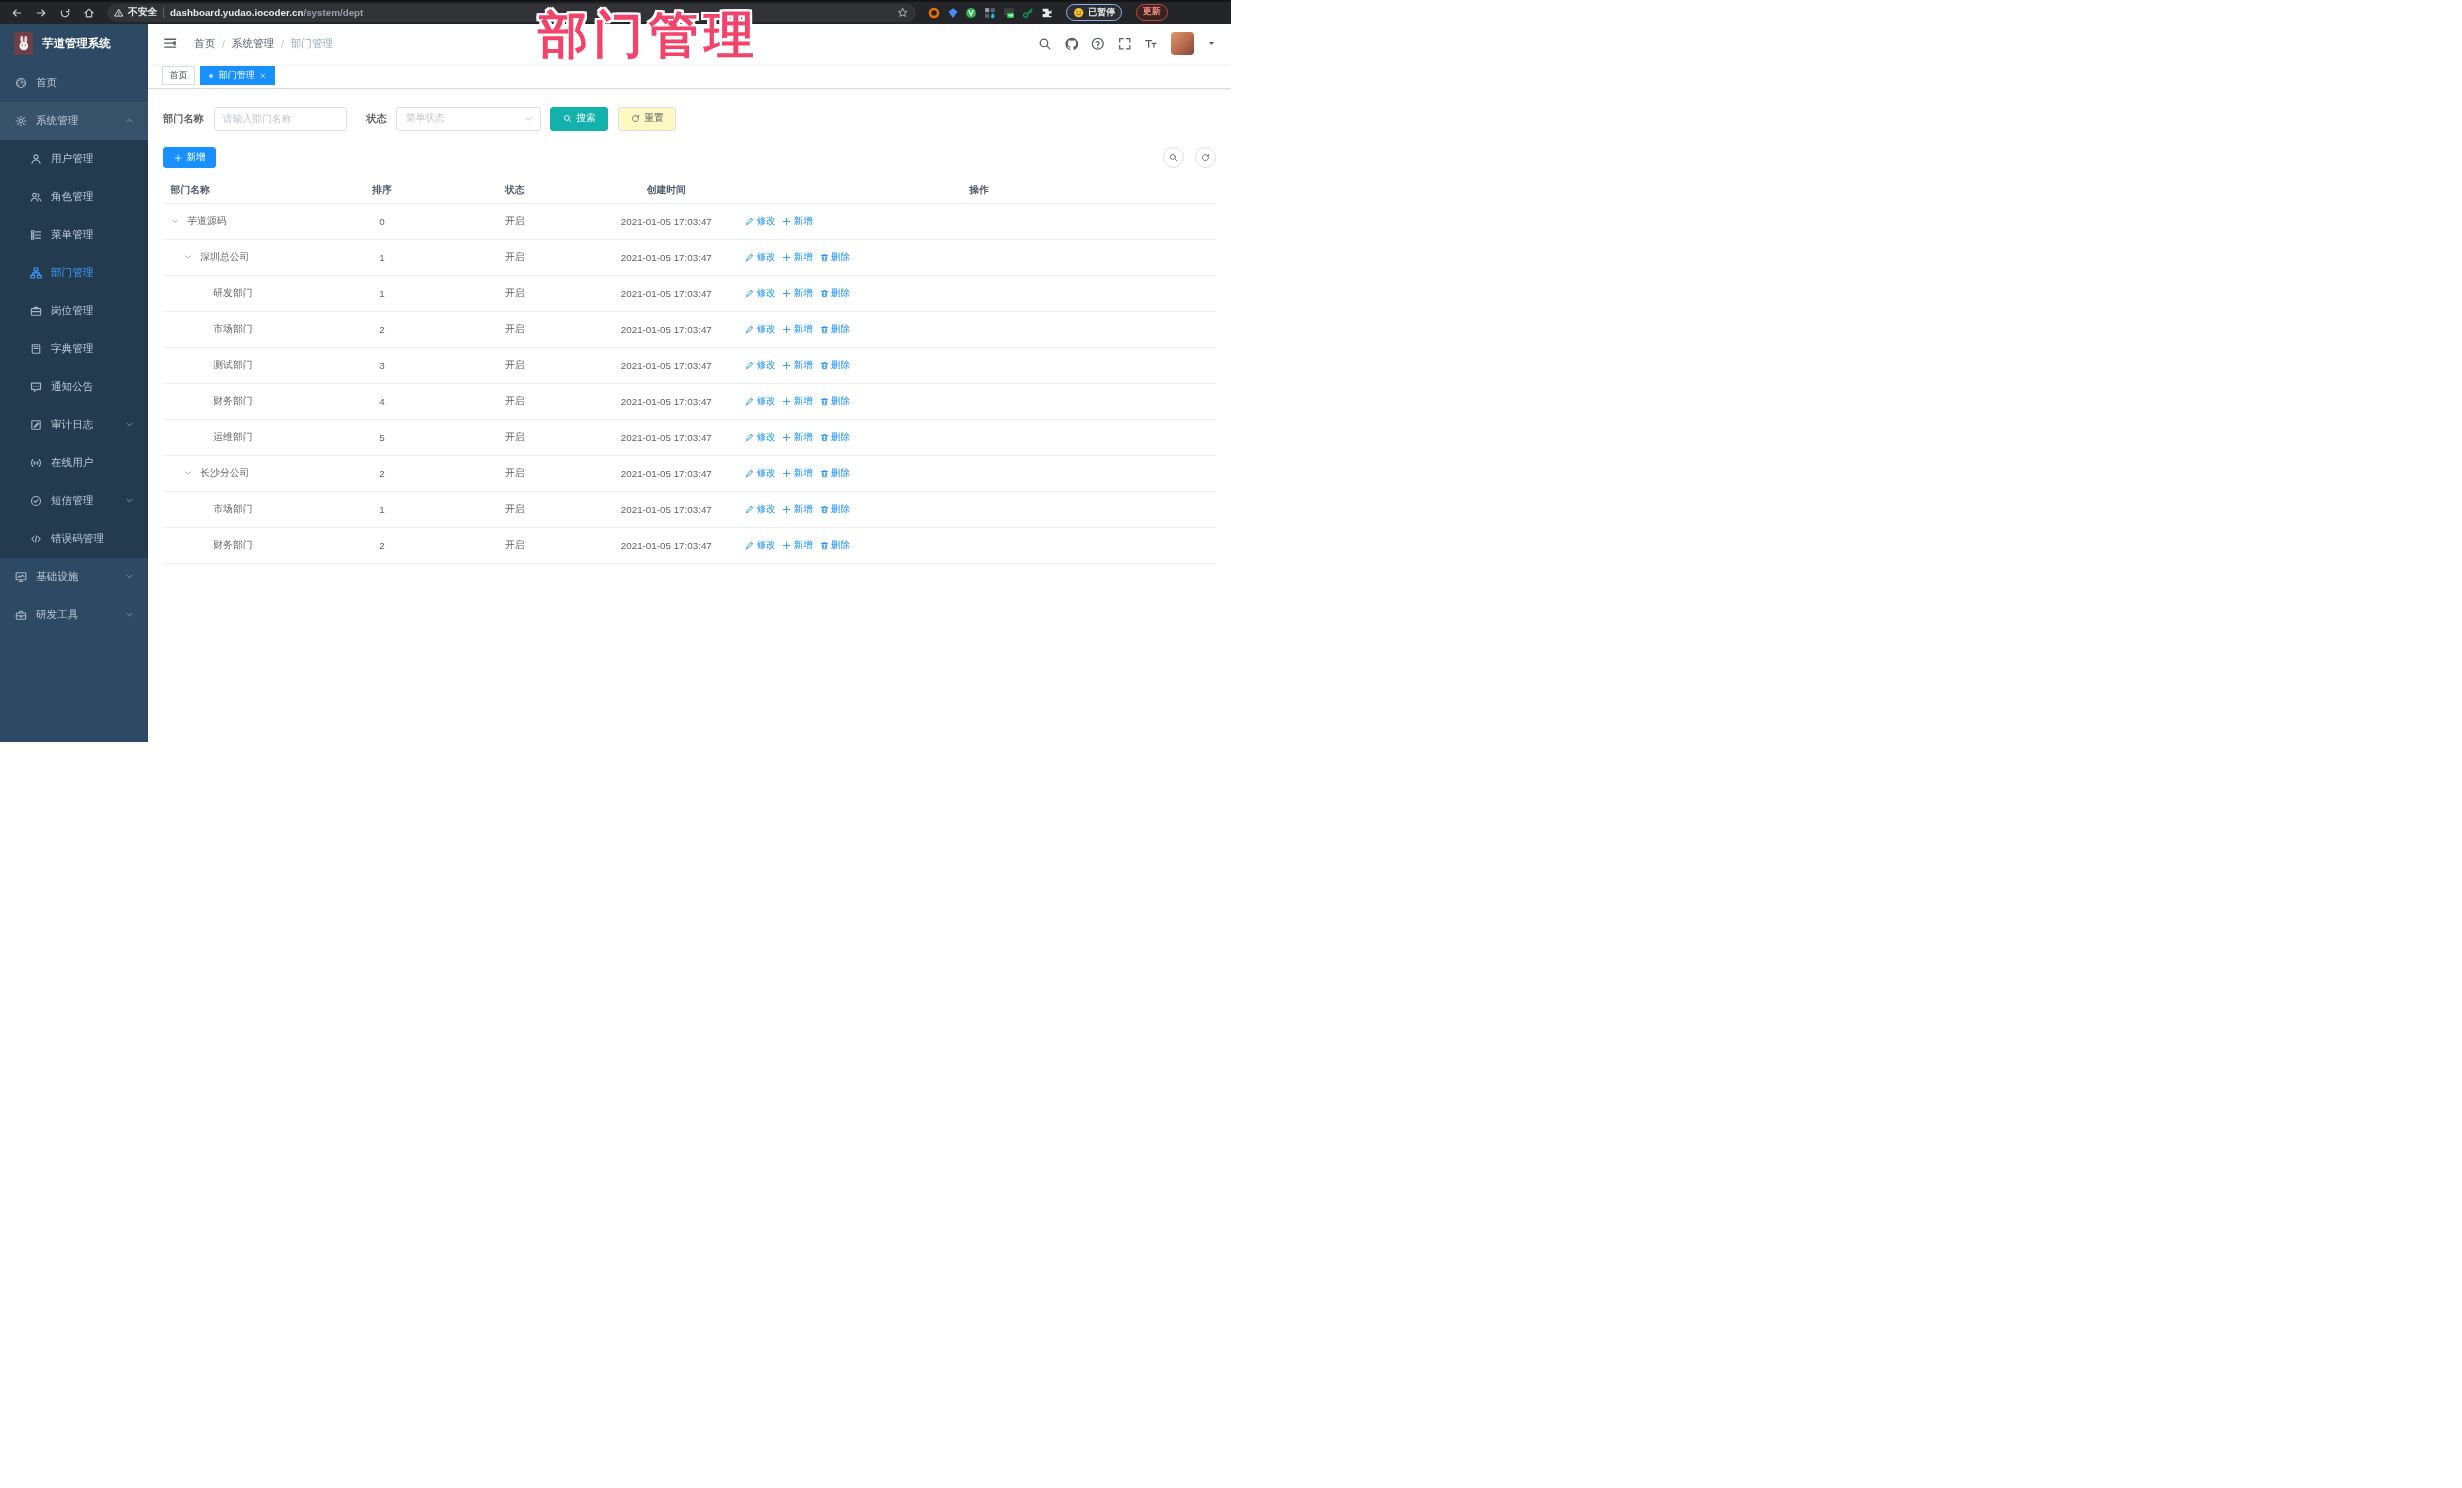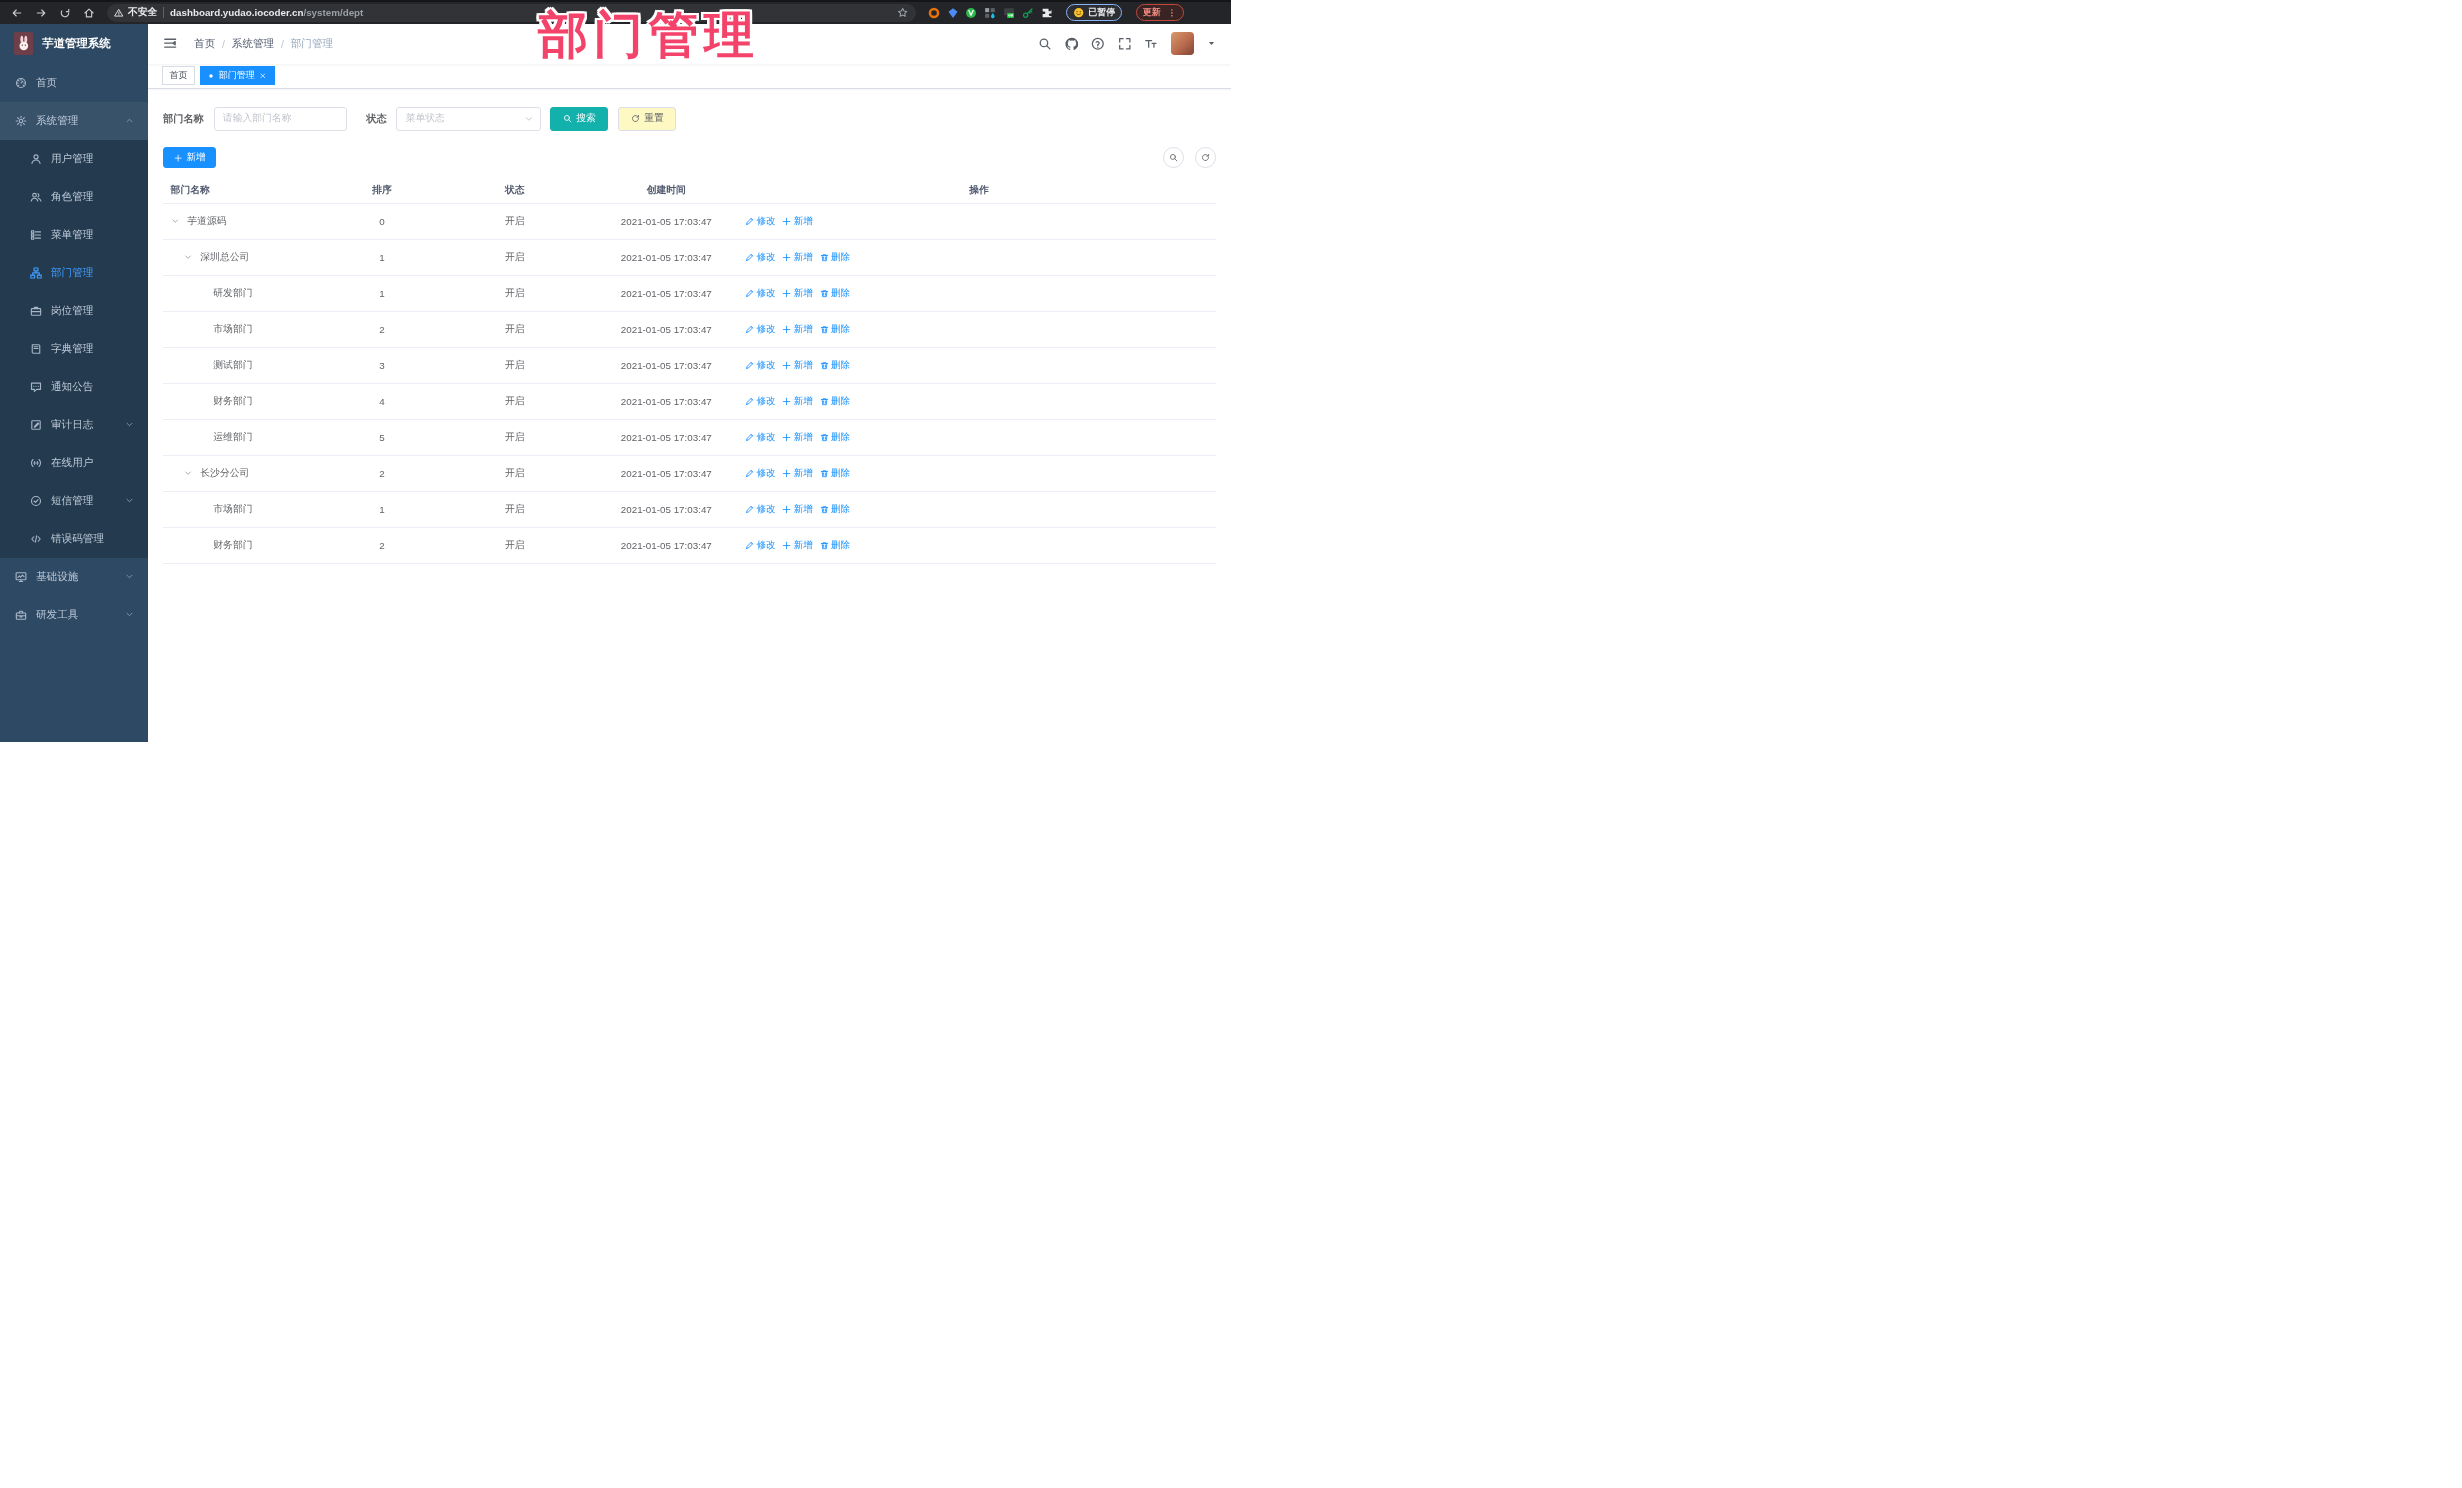--- a/index.html
+++ b/index.html
@@ -18,21 +18,21 @@
   .omnibox .warn { color:#e8eaed; font-size:9.8px; display:flex; align-items:center; gap:3.8px; }
   .omnibox .sep { width:0.8px; height:10.6px; background:#5f6368; }
   .url { font-size:9.8px; white-space:nowrap; overflow:hidden; flex:1; }
   .url .host { color:#e8eaed; }
   .url .path { color:#9aa0a6; }
   .star { color:#9aa0a6; font-size:11.4px; }
   .b-ext { display:flex; align-items:center; gap:6.8px; margin-left:7.6px; }
   .b-ext .ext { width:12px; height:12px; }
   .chip { display:flex; align-items:center; gap:3.8px; height:17.4px; border-radius:9px; padding:0 6px; font-size:9px; margin-left:9px; }
   .chip.profile { border:1.1px solid #8ab4f8; color:#e8eaed; background:#2d2e31; }
-  .chip.update { border:1.1px solid #c5473c; color:#f28b82; background:#382523; gap:6px; }
+  .chip.update { border:1.1px solid #c5473c; color:#f28b82; background:#382523; gap:6px;flex-direction:column; }
 
   
   .app { display:flex; height:718px; }
   .sidebar { width:148px; background:#2e4963; flex:0 0 148px; display:flex; flex-direction:column; }
   .logo-row { height:40px; display:flex; align-items:center; gap:9px; padding-left:13.6px; }
   .logo-img { width:19.7px; height:23px; background:#6e3f48; border-radius:1.5px; display:flex; align-items:center; justify-content:center; }
   .logo-title { color:#fff; font-size:11.4px; font-weight:bold; }
   .menu { flex:1; overflow:hidden; }
   .menu-item { height:38px; display:flex; align-items:center; padding:0 13.6px 0 15px; color:#bfcbd9; font-size:10.6px; cursor:pointer; }
   .menu-item .mi { font-size:12px; color:#a7b5c6; margin-right:9px; }
@@ -58,21 +58,21 @@
   .tag { height:19.7px; display:flex; align-items:center; padding:0 6.8px; border:0.8px solid #d8dce5; background:#fff; color:#495060; font-size:9px; cursor:pointer; gap:4.5px; }
   .tag.active { background:#1890ff; border-color:#1890ff; color:#fff; }
   .tag .dot { font-size:6px; }
   .tag .close { font-size:7.6px; }
 
   .content { flex:1; background:#fff; padding:18px 15px 0 15px; position:relative; }
 
   
   .filters { display:flex; align-items:center; height:24px; margin-bottom:16.7px; }
   .f-label { font-weight:bold; color:#606266; margin-right:9.8px; font-size:10.2px; }
-  .f-input { width:133px; height:24px; border:0.8px solid #dcdfe6; border-radius:3px; padding:0 8.3px; font-size:9.8px; color:#606266; outline:none; font-family:Liberation Mono, monospace; }
+  .f-input { width:133px; height:24px; border:0.8px solid #dcdfe6; border-radius:3px; padding:0 8.3px; font-size:9.8px; color:#606266; outline:none; font-family:Liberation Serif, serif; }
   .f-input::placeholder { color:#c0c4cc; }
   .f-label2 { margin-left:19.7px; }
   .f-select { width:145px; height:24px; border:0.8px solid #dcdfe6; border-radius:3px; padding:0 6.8px 0 8.3px; display:flex; align-items:center; justify-content:space-between; color:#c0c4cc; cursor:pointer; background:#fff;gap:37px; }
   .f-select .chev { color:#c0c4cc; font-size:9.8px; }
   .btn { height:24px; border-radius:3px; border:0.8px solid transparent; display:inline-flex; align-items:center; gap:4.5px; padding:0 11.4px; font-size:9.8px; cursor:pointer; font-family:inherit; }
   .btn-search { background:#13b1ac; border-color:#13b1ac; color:#fff; margin-left:9px; }
   .btn-reset { background:#fef9c3; border-color:#dcdfe6; color:#606266; margin-left:10px; }
 
   
   .toolbar { display:flex; align-items:center; margin-bottom:10.6px; }

